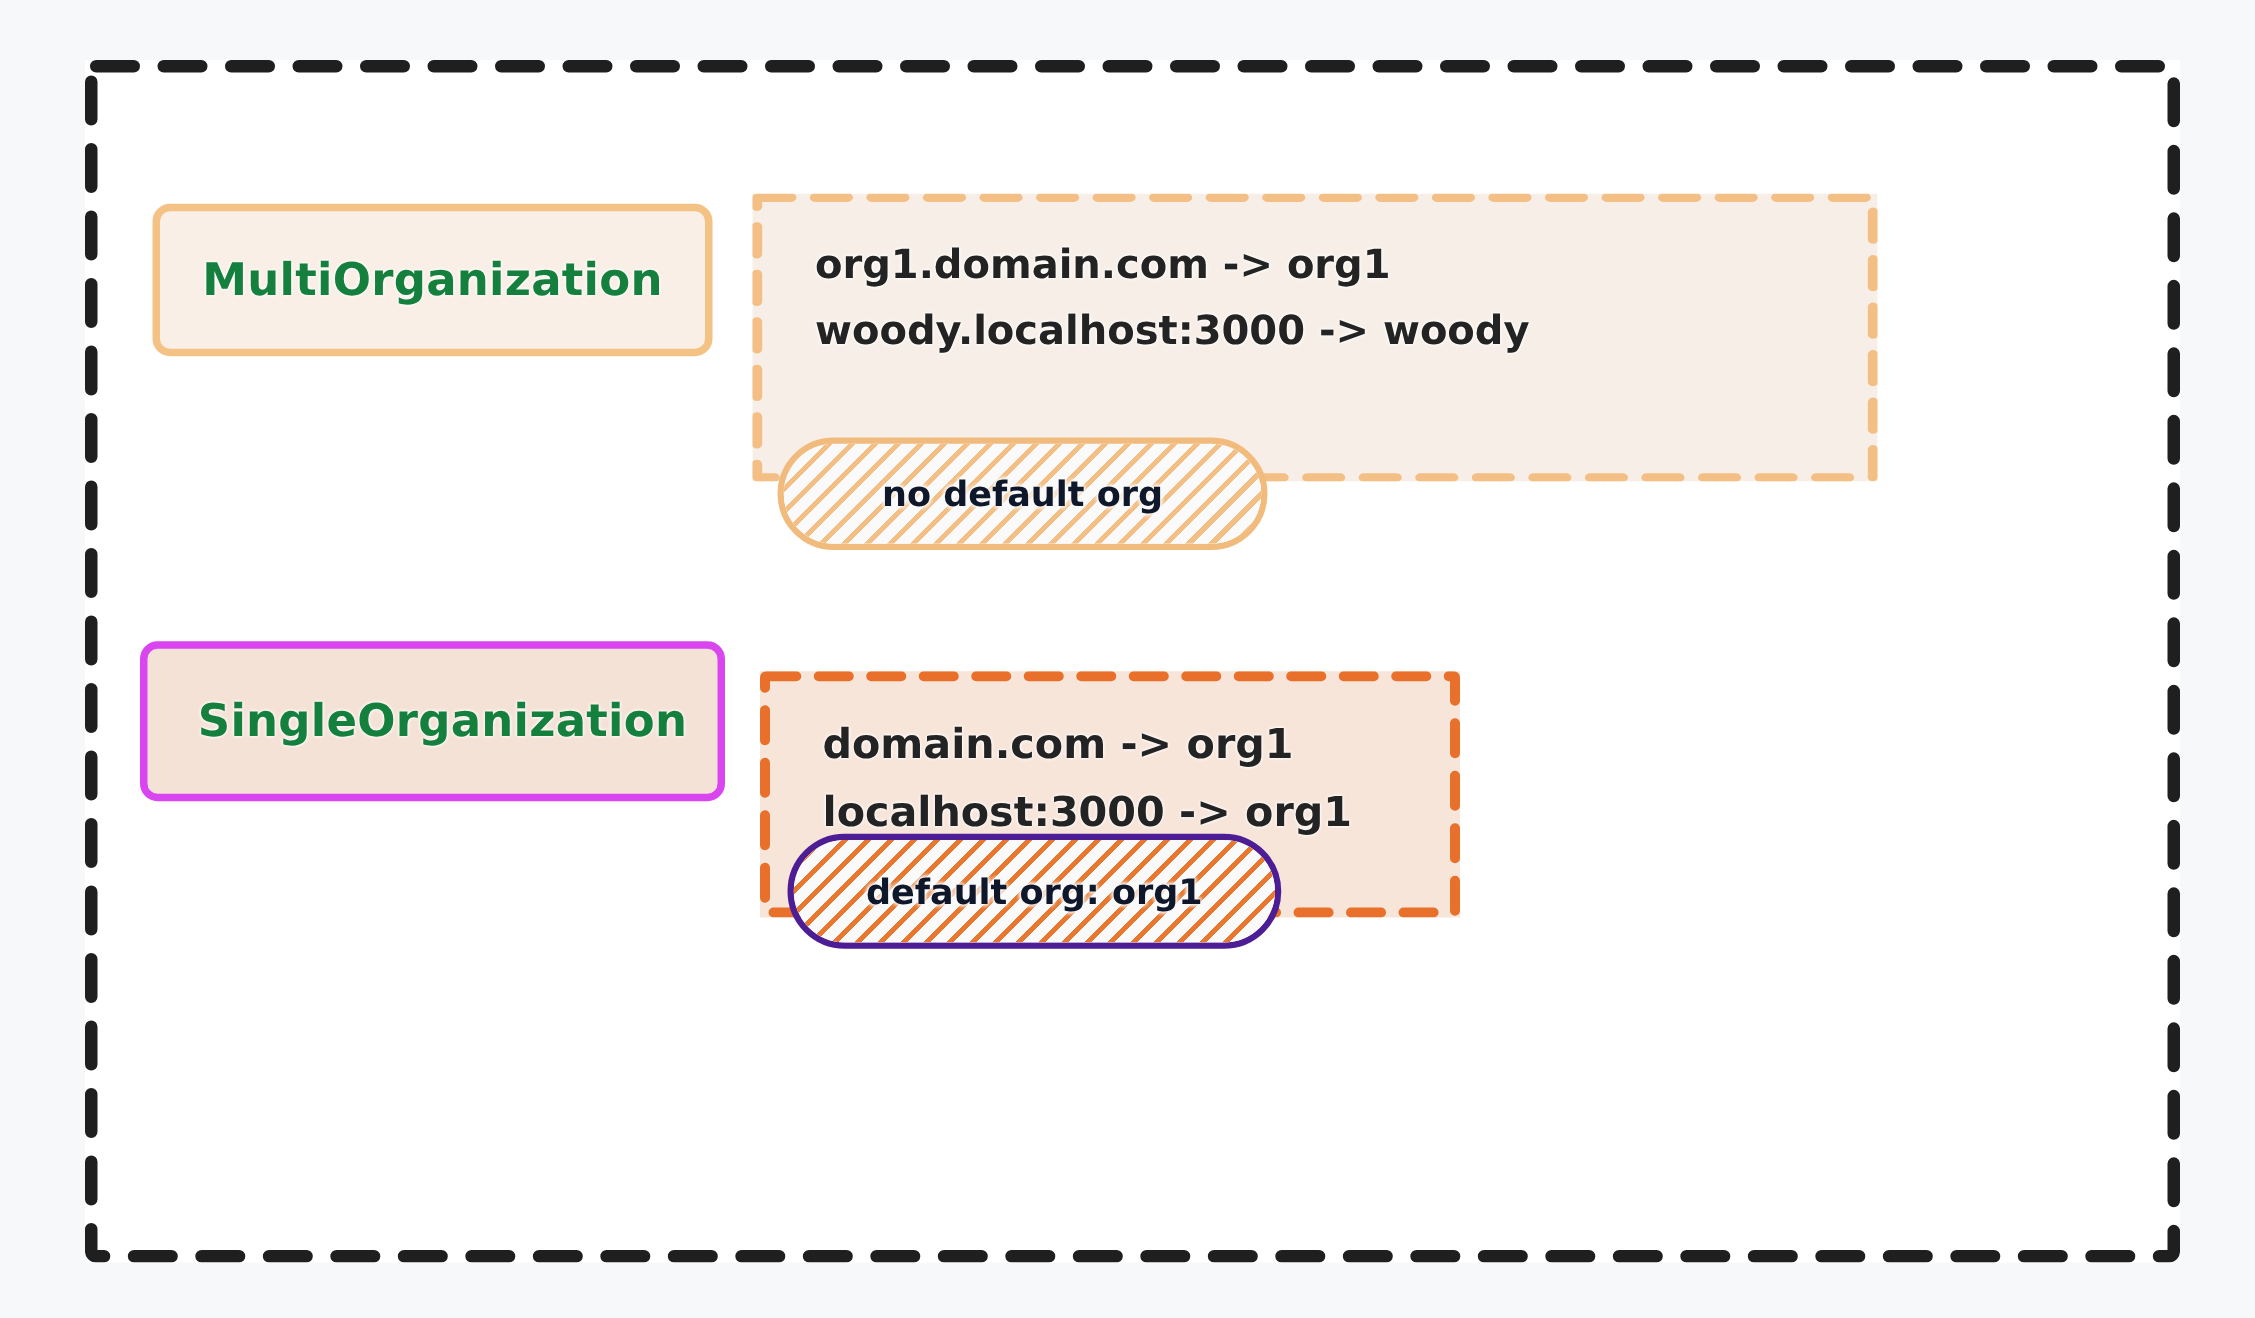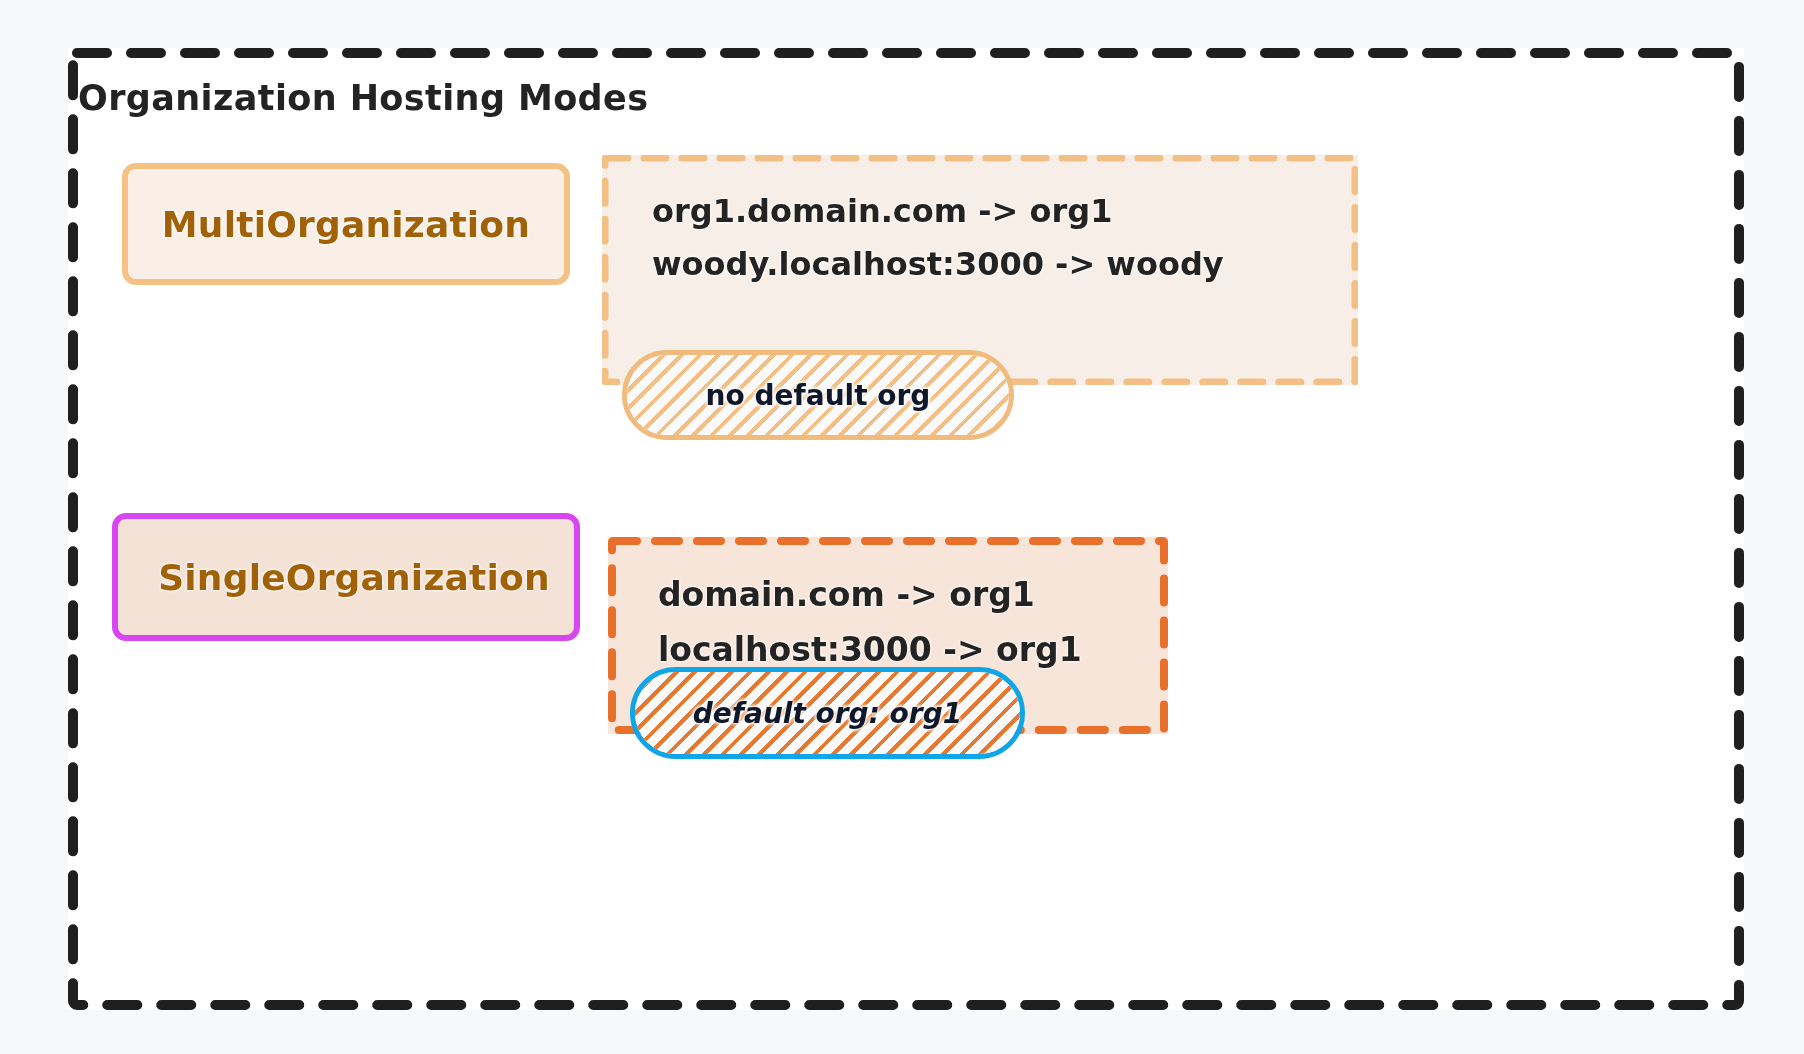--- a/index.html
+++ b/index.html
@@ -84,36 +84,36 @@
     width: 468px;
     height: 128px;
     border: 6px solid #d946ef;
     background: #f5e2d6;
     padding-left: 16px;
   }
   .mode-card-label {
     font-family: "DejaVu Sans", sans-serif;
     font-weight: bold;
     font-size: 36px;
-    color: #a16207;
+    color: #15803d;
     letter-spacing: 0.2px;
     white-space: nowrap;
     text-shadow: 0 0 3px #fff, 0 0 3px #fff;
   }
 
   
   .map-panel {
     position: absolute;
     box-sizing: border-box;
     padding: 30px 0 26px 50px;
   }
   .map-panel.multi {
     left: 602px;
     top: 0px;
-    width: 756px;
+    width: 900px;
     height: 230px;
     background: #f7efe7;
   }
   .map-panel.single {
     left: 608px;
     top: 0px;
     width: 560px;
     height: 197px;
     background: #f7e5d9;
     margin-top: 32px;
@@ -155,22 +155,21 @@
     height: 90px;
     border-radius: 45px;
     border: 5px solid #f2bb7e;
   }
   .pill.single {
     left: 630px;
     top: 162px;
     width: 395px;
     height: 92px;
     border-radius: 46px;
-    border: 5px solid #0ea5e9;
-    font-style: italic;
+    border: 5px solid #4c1d95;
   }
   .pill-hatch {
     position: absolute;
     left: 0; top: 0;
     width: 100%; height: 100%;
     background-color: #fafafa;
   }
   .pill.multi .pill-hatch {
     background-image: repeating-linear-gradient(
       -45deg,
@@ -199,21 +198,20 @@
 <body>
 
 <div class="canvas">
 
   <div class="frame">
     <svg class="frame-border" width="1676" height="962" viewBox="0 0 1676 962" preserveAspectRatio="none">
       <rect x="5" y="5" width="1666" height="952" rx="4" ry="4" fill="none" stroke="#1f1f1f" stroke-width="10" stroke-linecap="round" stroke-dasharray="30 24"></rect>
     </svg>
   </div>
 
-  <div class="diagram-title">Organization Hosting Modes</div>
 
   <div class="row row-multi">
 
     <div class="mode-card multi">
       <span class="mode-card-label">MultiOrganization</span>
     </div>
 
     <div class="map-panel multi">
       <svg class="map-panel-border" width="756" height="230" viewBox="0 0 756 230" preserveAspectRatio="none">
         <rect x="3" y="3" width="750" height="224" rx="1" ry="1" fill="none" stroke="#f3bf85" stroke-width="7" stroke-linecap="round" stroke-dasharray="22 16"></rect>

